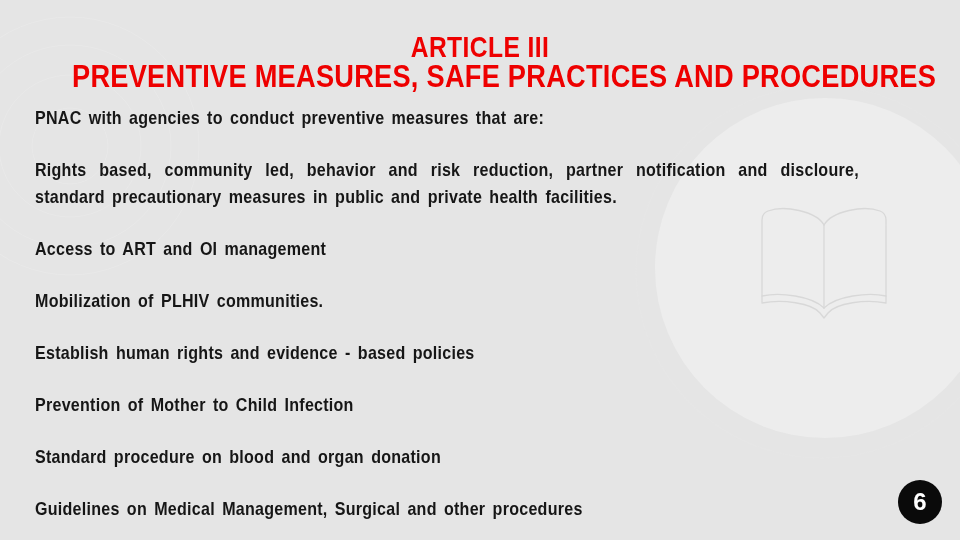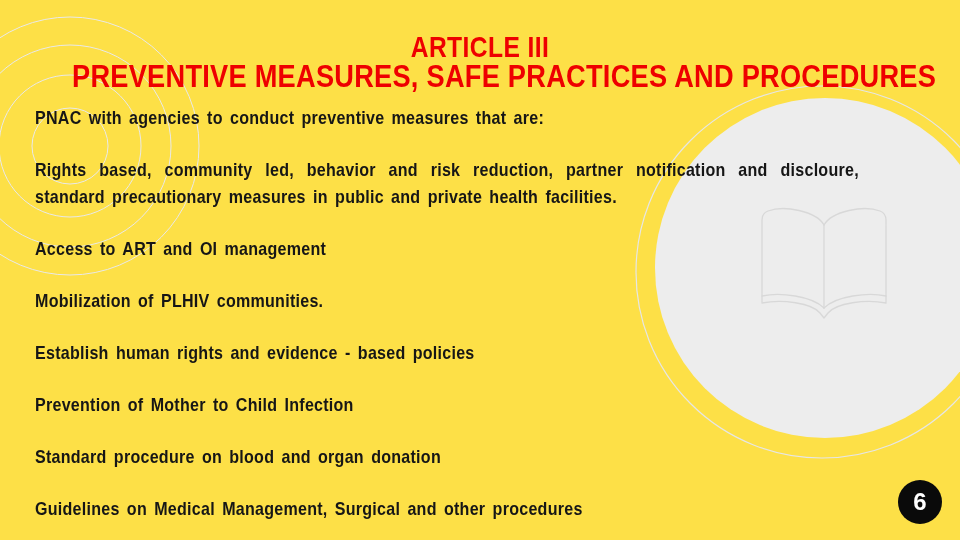--- a/index.html
+++ b/index.html
@@ -1,20 +1,20 @@
 <!DOCTYPE html>
 <html><head>
 <meta charset="utf-8">
 <style>
   html, body { margin: 0; padding: 0; }
   .page {
     position: relative;
     width: 960px;
     height: 540px;
-    background: #fde047;
+    background: #e5e5e5;
     overflow: hidden;
     font-family: "Liberation Sans", sans-serif;
   }
   .decor-svg {
     position: absolute;
     left: 0; top: 0;
     width: 960px; height: 540px;
     z-index: 0;
   }
   .title-block {

